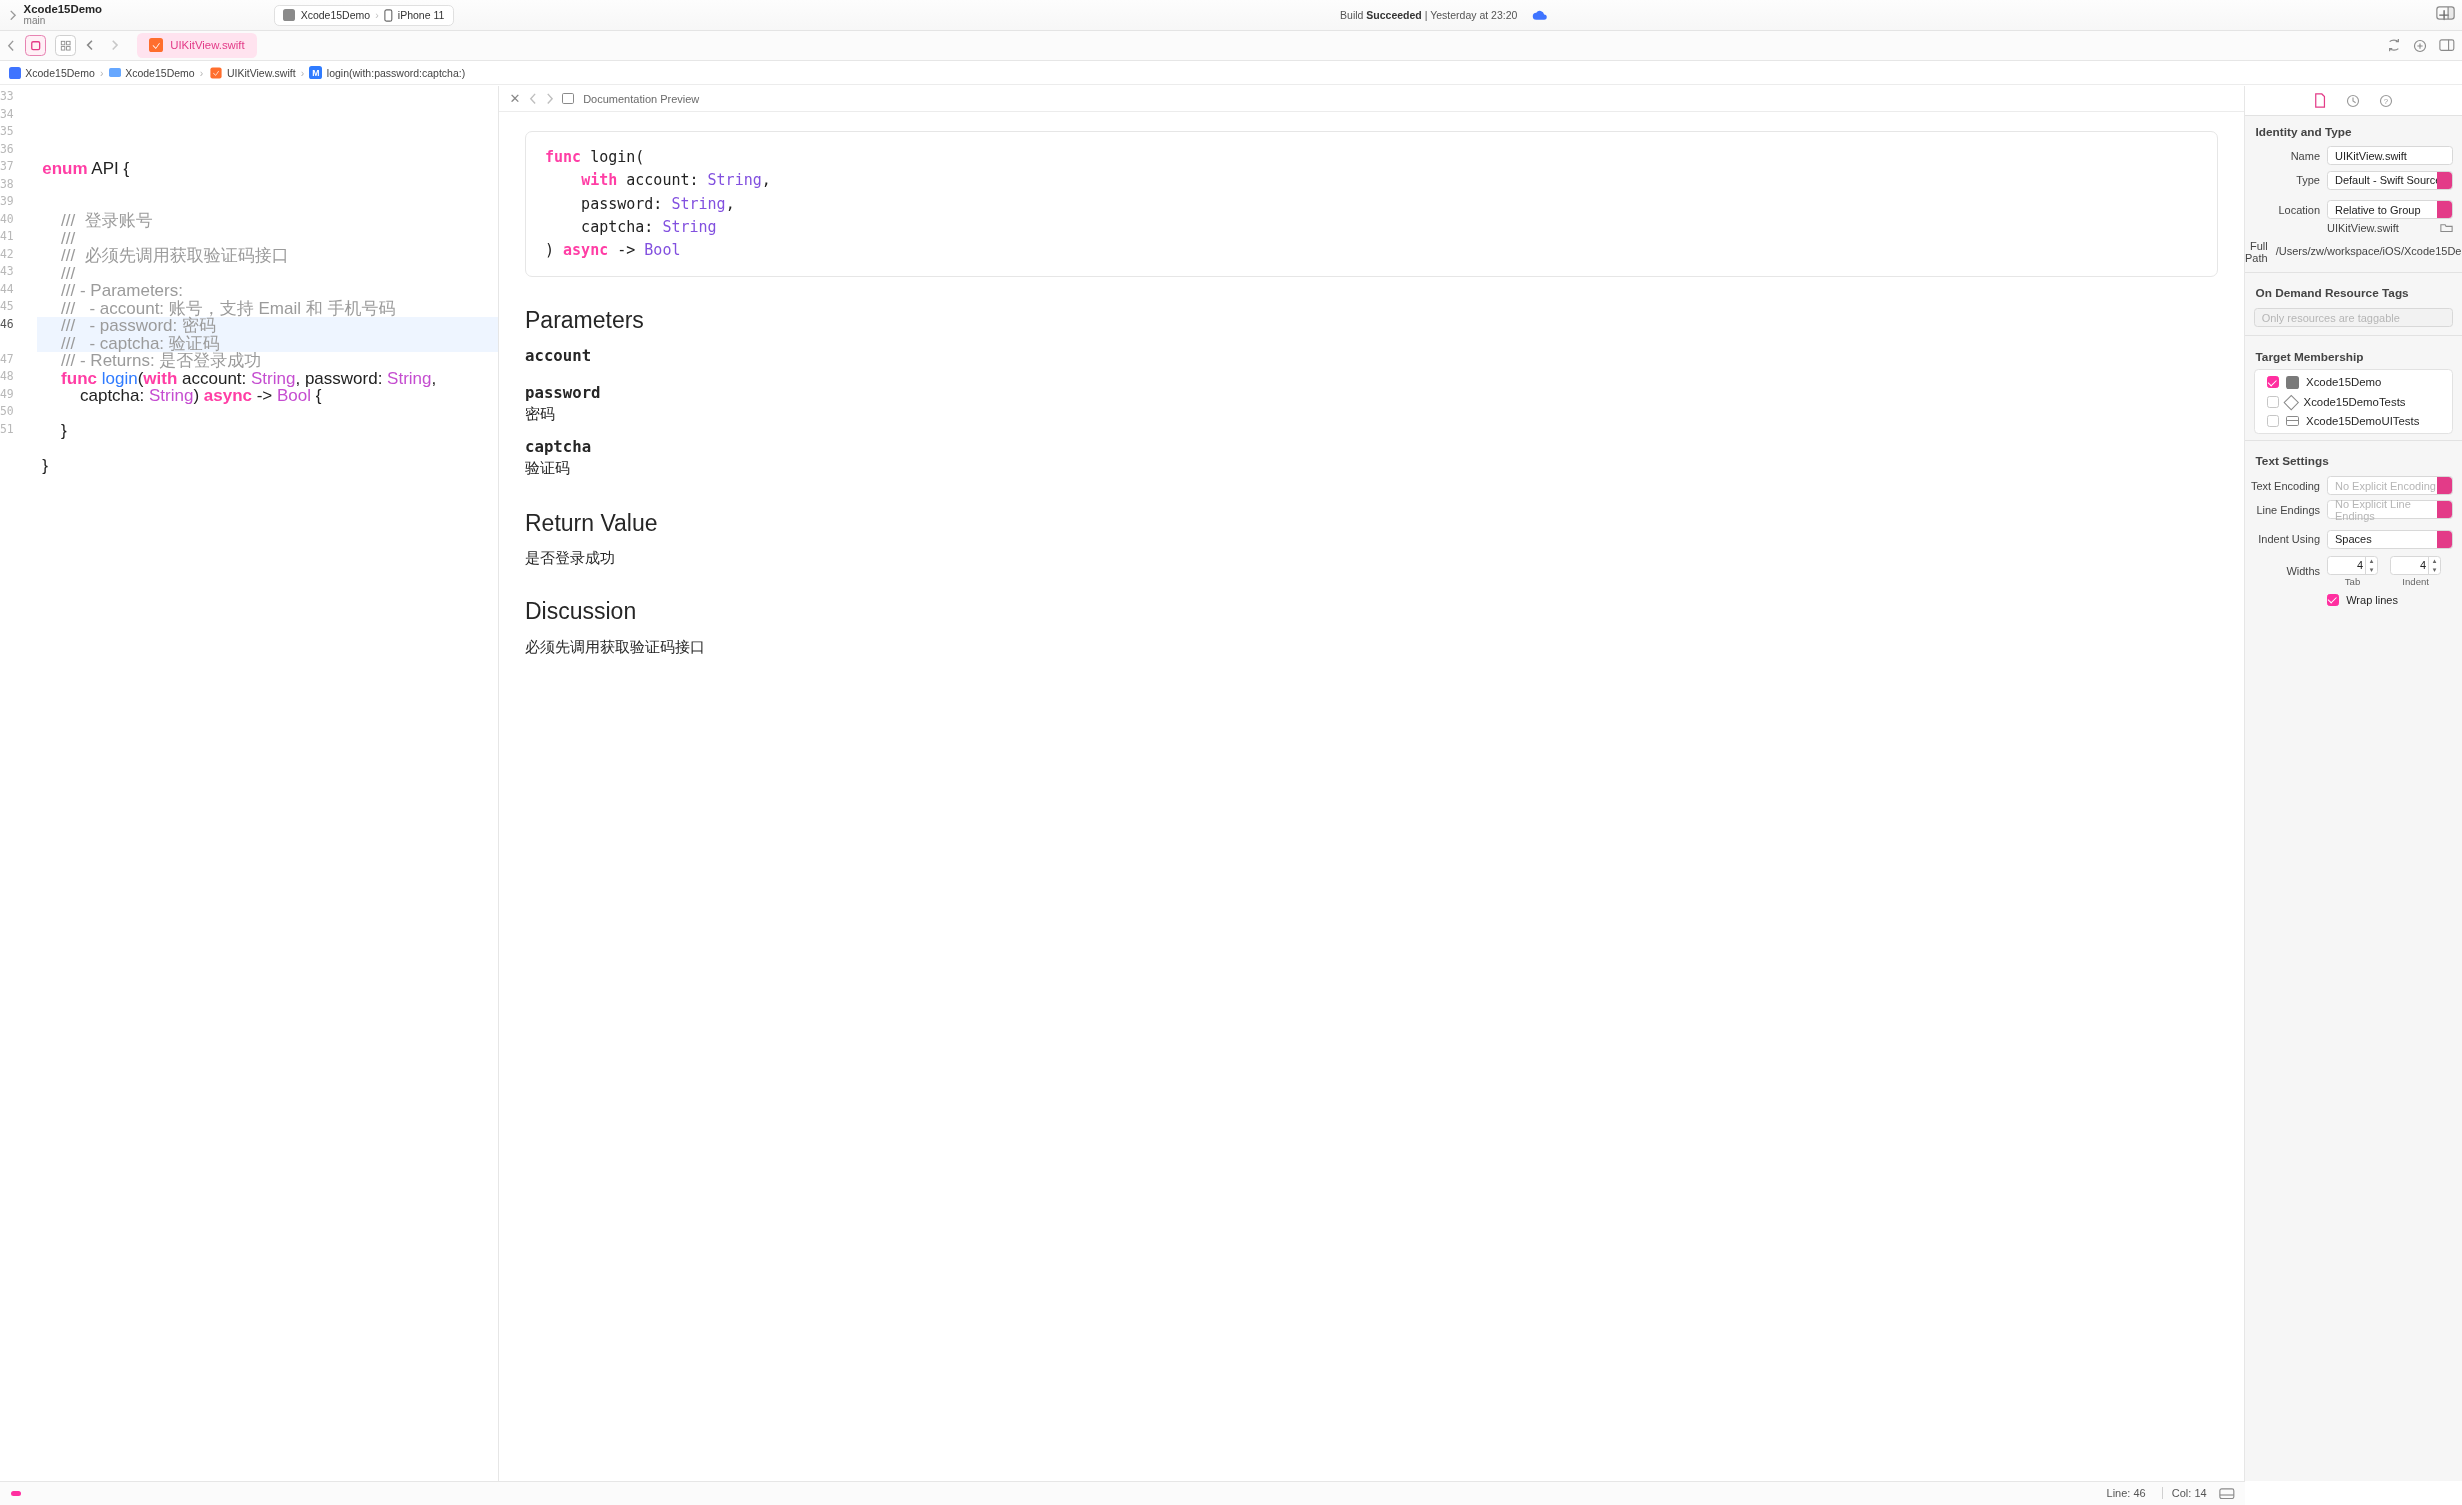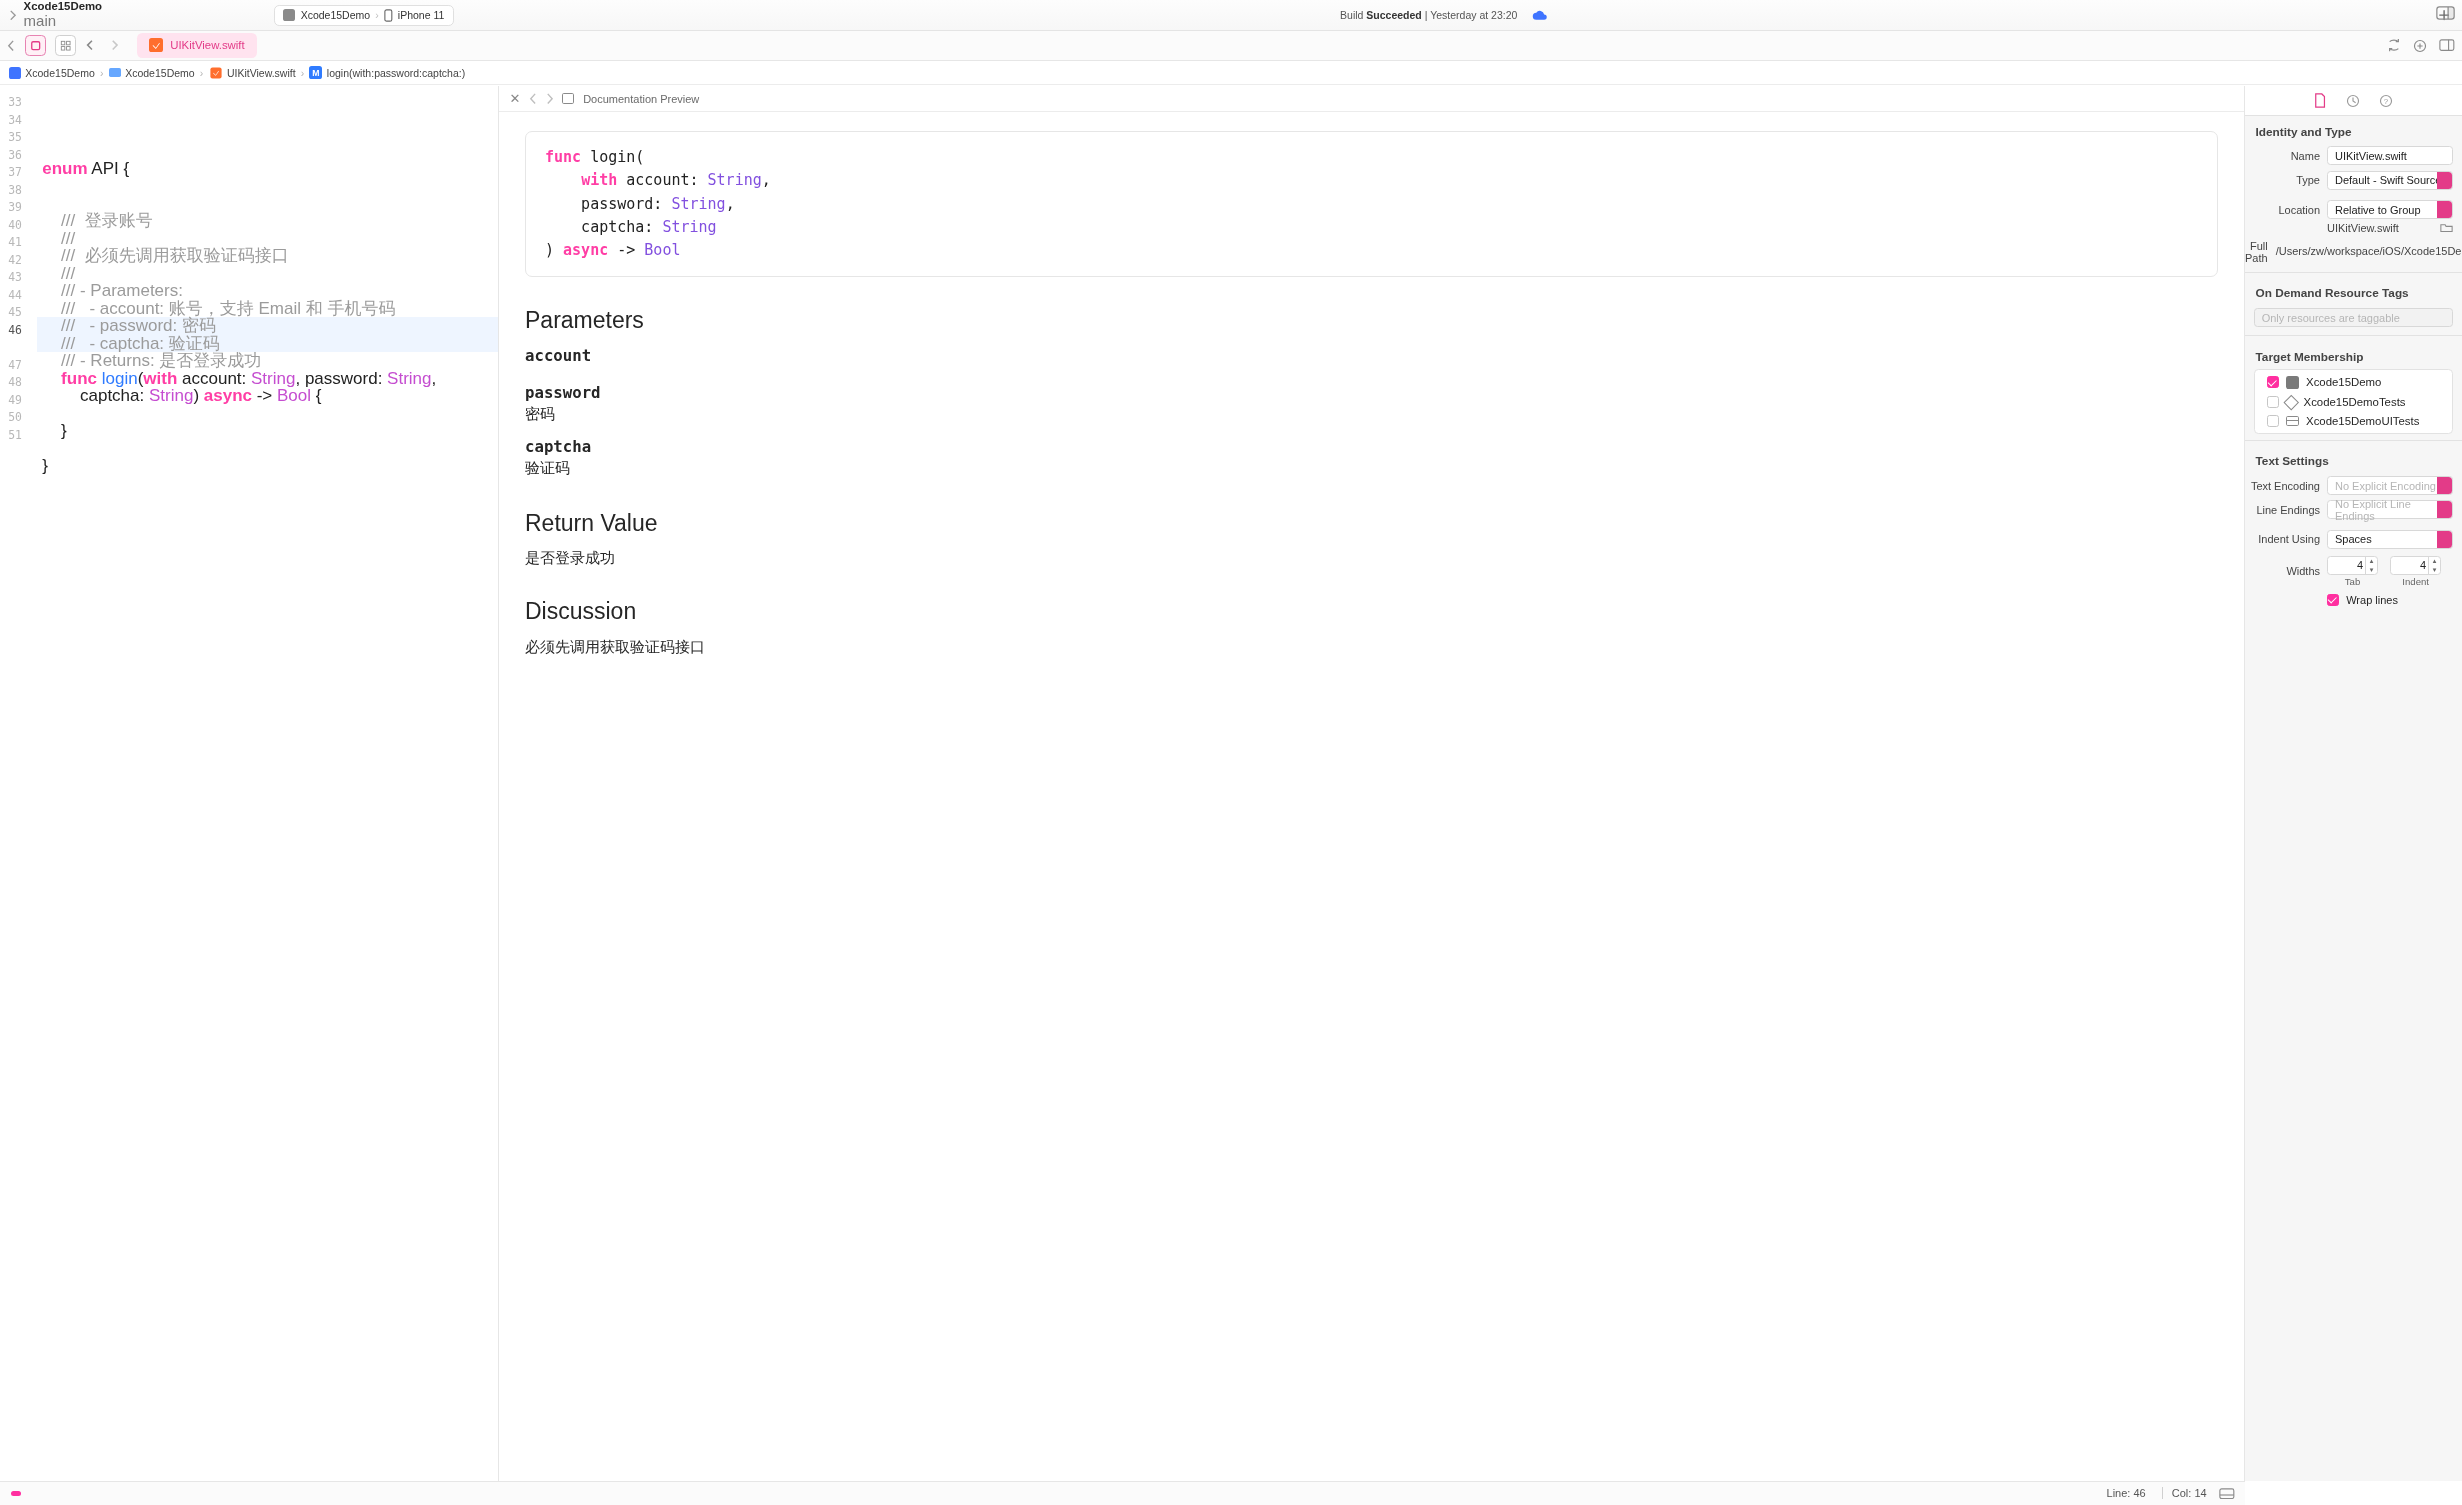--- a/index.html
+++ b/index.html
@@ -17,21 +17,21 @@
     height: 31px;
     display: flex;
     align-items: center;
     border-bottom: 0.9px solid #e4e4e4;
     background: linear-gradient(#fdfdfd, #f7f7f7);
     padding: 0 8.7px;
     gap: 7px;
   }
   .title-project { display:flex; flex-direction:column; line-height:1.05; min-width:140px; }
   .title-project .pname { font-weight:600; font-size:11.4px; }
-  .title-project .branch { font-size:15px; color:#7a7a7a; }
+  .title-project .branch { font-size:10px; color:#7a7a7a; }
   .scheme-box {
     display:flex; align-items:center; gap:5.2px;
     border:0.9px solid #e0e0e0; border-radius:5.2px;
     height:21px; padding:0 8.7px; background:#fff;
     font-size:10.5px; color:#333;
   }
   .scheme-box .sep { color:#c0c0c0; }
   .icon { display:inline-flex; align-items:center; justify-content:center; }
   .build-status { flex:1; text-align:center; font-size:10.5px; color:#555; }
   .build-status .succeeded { font-weight:600; color:#333; }
@@ -94,23 +94,23 @@
   .main {
     position:absolute; top:86px; bottom:24.4px; left:0; right:0;
     display:flex;
   }
   .editor-pane { flex:0 0 499px; min-width:262px; border-right:0.9px solid #e6e6e6; display:flex; }
   .doc-pane    { flex:1; border-right:0.9px solid #e6e6e6; display:flex; flex-direction:column; }
   .inspector   { flex:0 0 217px; background:#f6f6f6; display:flex; flex-direction:column; overflow:hidden; }
 
   
   .gutter {
-    width:37px; background:#fff; padding-top:8px;
+    width:37px; background:#fff; padding-top:2px;
     font-family:"SF Mono",Menlo,monospace; font-size:11.4px; color:#b8b8b8;
-    text-align:center; user-select:none;
+    text-align:left; user-select:none;
   }
   .gutter .ln { height:17.5px; line-height:17.5px; padding-right:7px; }
   .gutter .ln.cur { color:#555; }
   .code {
     flex:1; padding:3.5px 7px 3.5px 5.2px;
     font-family:Liberation Sans, sans-serif; font-size:17px; line-height:17.5px;
     white-space:pre; color:#222; position:relative; overflow:hidden;
   }
   .code .c  { color:#9b9b9b; }
   .code .k  { color:#ff3ea5; font-weight:600; }

